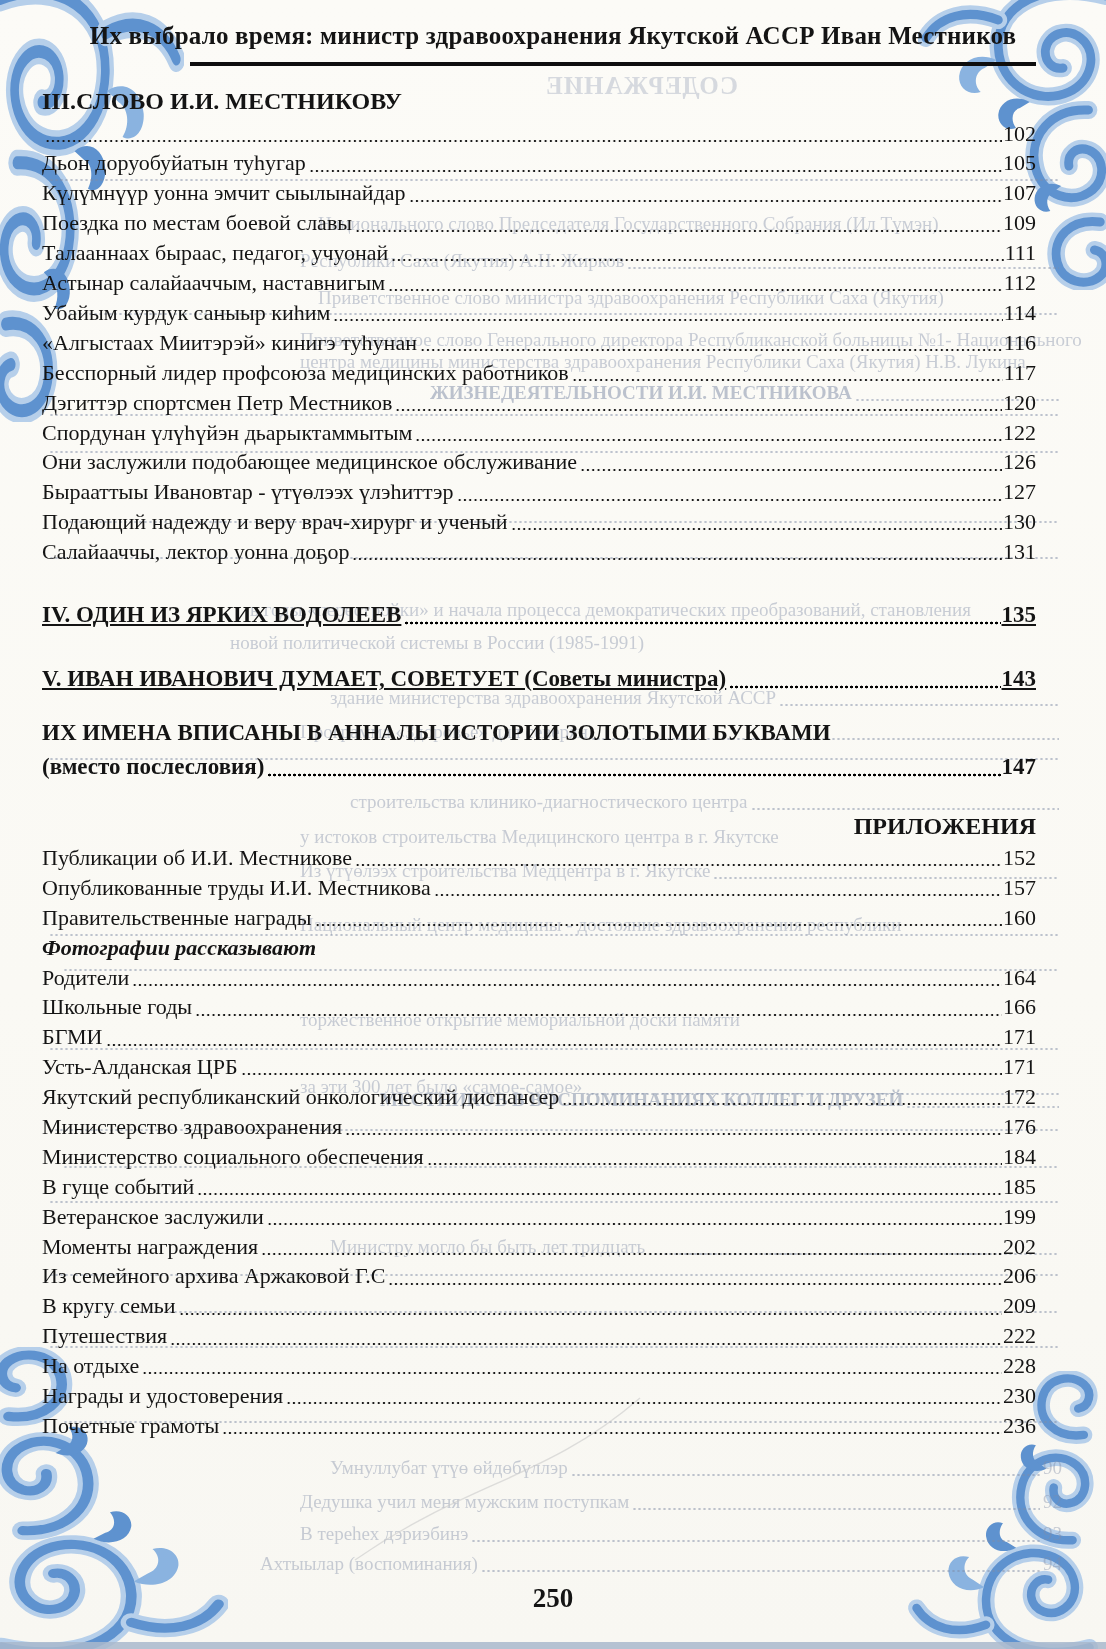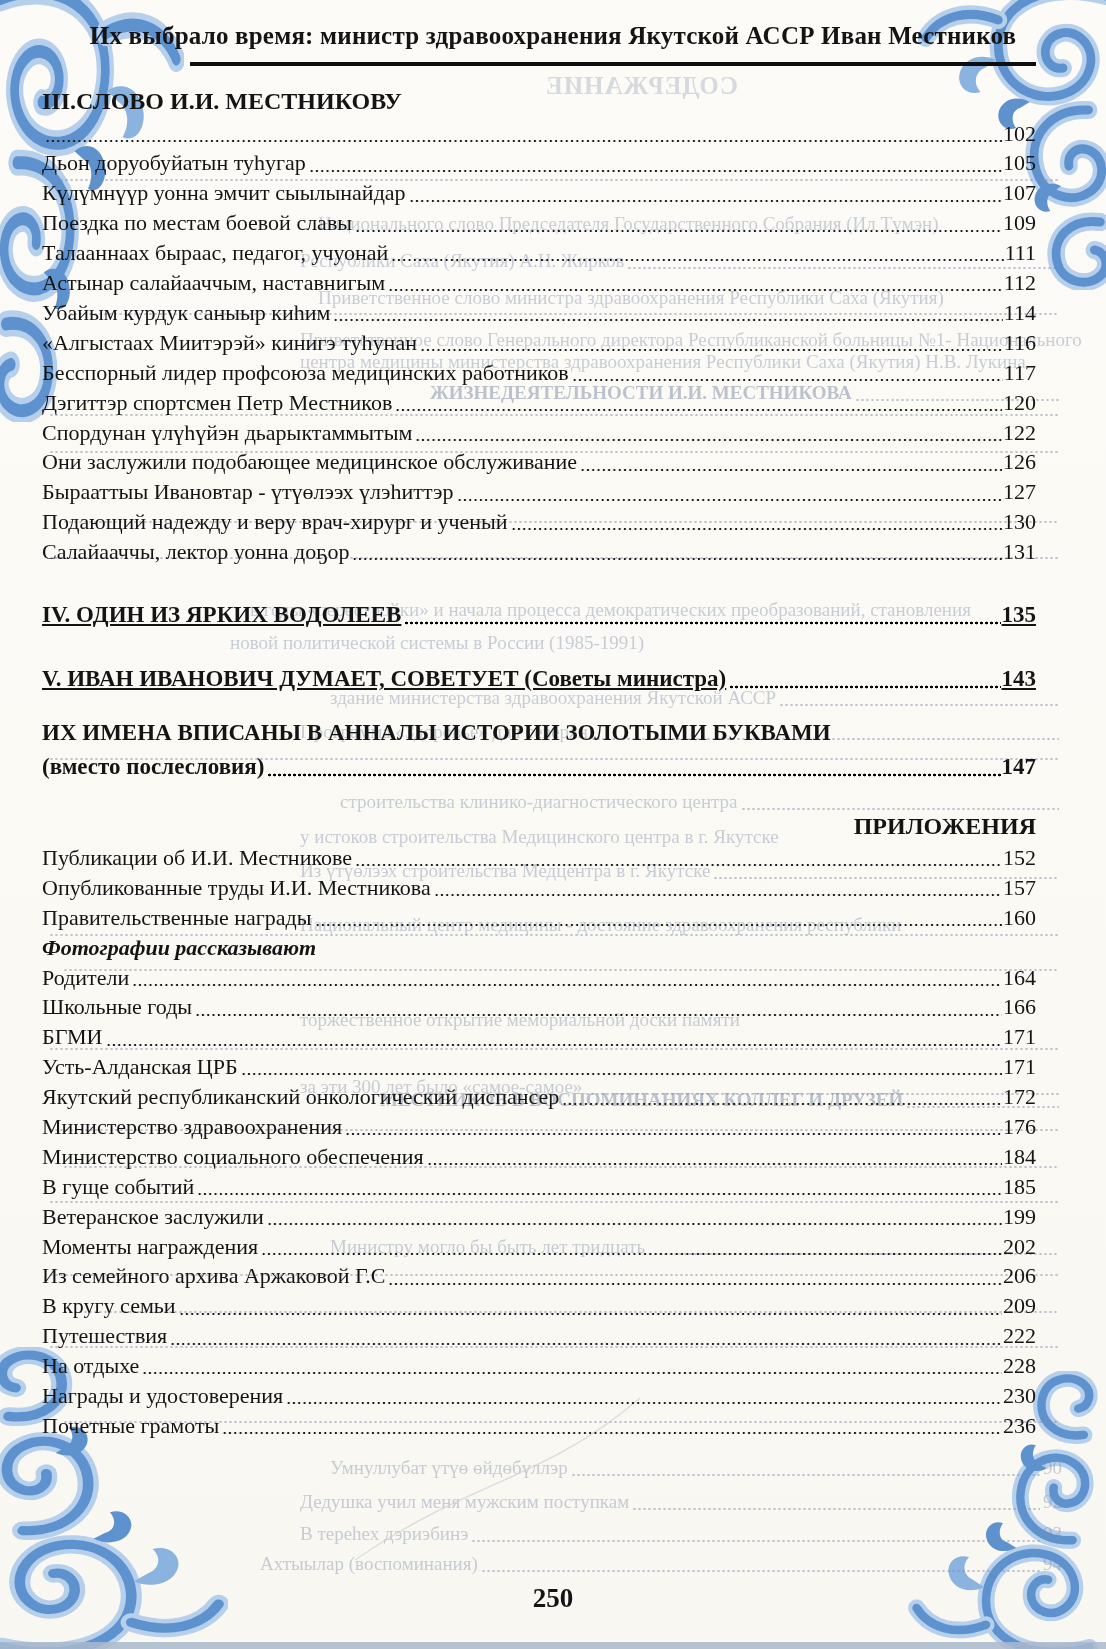--- a/index.html
+++ b/index.html
@@ -140,21 +140,21 @@
         <span class="bl-t">здание министерства здравоохранения Якутской АССР</span>
         <span class="bl-dots"></span>
       </div>
       <div class="bleed-line" style="top: 722px; left: 300px;">
         <span class="bl-t">Программа «Здоровье» для северян</span>
         <span class="bl-dots"></span>
       </div>
       <div class="bleed-line" style="top: 757px; left: 46px;">
         <span class="bl-dots"></span>
       </div>
-      <div class="bleed-line" style="top: 792px; left: 340px;">
+      <div class="bleed-line" style="top: 792px; left: 350px;">
         <span class="bl-t">строительства клинико-диагностического центра</span>
         <span class="bl-dots"></span>
       </div>
       <div class="bleed-line" style="top: 827px; left: 300px;">
         <span class="bl-t">у истоков строительства Медицинского центра в г. Якутске</span>
       </div>
       <div class="bleed-line" style="top: 861px; left: 300px;">
         <span class="bl-t">Из үтүөлээх строительства Медцентра в г. Якутске</span>
         <span class="bl-dots"></span>
       </div>

